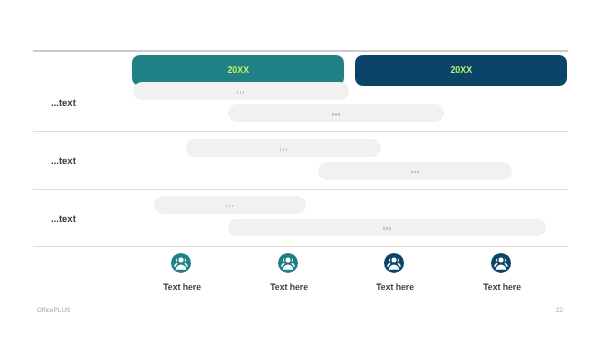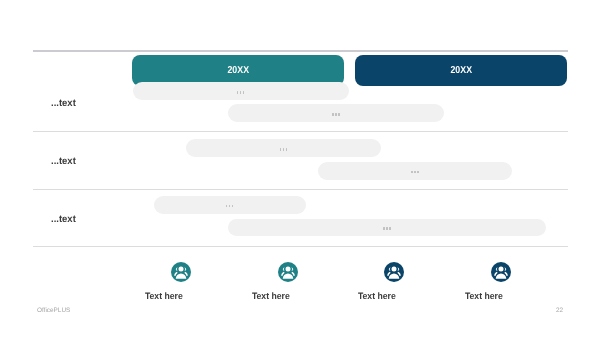--- a/index.html
+++ b/index.html
@@ -1,27 +1,27 @@
 <!DOCTYPE html>
 <html><head>
 <meta charset="utf-8">
 <style>
   html,body{margin:0;padding:0;}
   body{width:600px;height:337px;background:#ffffff;font-family:"Liberation Sans",sans-serif;overflow:hidden;position:relative;-webkit-font-smoothing:antialiased;text-rendering:geometricPrecision;}
   .slide{position:absolute;left:0;top:0;width:600px;height:337px;background:#fff;transform:translateZ(0);}
   .hline{position:absolute;height:1px;background:#dcdcdc;left:33px;width:534.5px;}
-  .hdr{position:absolute;top:55px;height:31px;border-radius:8px;color:#ffffff;display:flex;align-items:center;justify-content:center;}
+  .hdr{position:absolute;top:55px;height:31px;border-radius:8px;color:#bef264;display:flex;align-items:center;justify-content:center;}
   .hdr span{font-weight:bold;font-size:10px;line-height:1;transform:scaleX(0.88);display:inline-block;margin-top:1.5px;}
   .hdr.teal{left:132px;width:212px;background:#1f8085;}
   .hdr.blue{left:355px;width:212px;background:#0a4468;}
   .rowlabel{position:absolute;left:51px;font-weight:bold;font-size:10px;color:#3b3b3b;line-height:1;white-space:nowrap;transform:scaleX(0.95);transform-origin:left center;}
   .pill{position:absolute;height:17.6px;background:#f1f1f1;border-radius:9px;}
   .pill .dots{font-size:0;line-height:0;position:absolute;left:50%;top:50%;margin-left:-3.7px;margin-top:-0.1px;width:7.4px;height:2.7px;display:flex;justify-content:space-between;}
   .pill .dots i{display:block;width:1.4px;height:2.7px;border-radius:0.3px;background:#c2c2c2;}
-  .iconitem{position:absolute;top:262px;width:80px;text-align:left;}
+  .iconitem{position:absolute;top:253px;width:80px;text-align:center;}
   .iconcircle{width:20px;height:20px;margin:0 auto;display:block;}
   .iconlabel{margin-top:10.4px;font-size:9.3px;font-weight:bold;color:#3b3b3b;line-height:1;white-space:nowrap;transform:scaleX(0.93) translateX(1.2px);}
   .footer-left{position:absolute;left:37px;top:308px;font-size:6.4px;color:#a6a6a6;line-height:1;white-space:nowrap;}
   .footer-right{position:absolute;left:556px;top:308px;font-size:6.4px;color:#a6a6a6;line-height:1;white-space:nowrap;}
 </style>
 </head>
 <body>
 
 <div class="slide">
 

